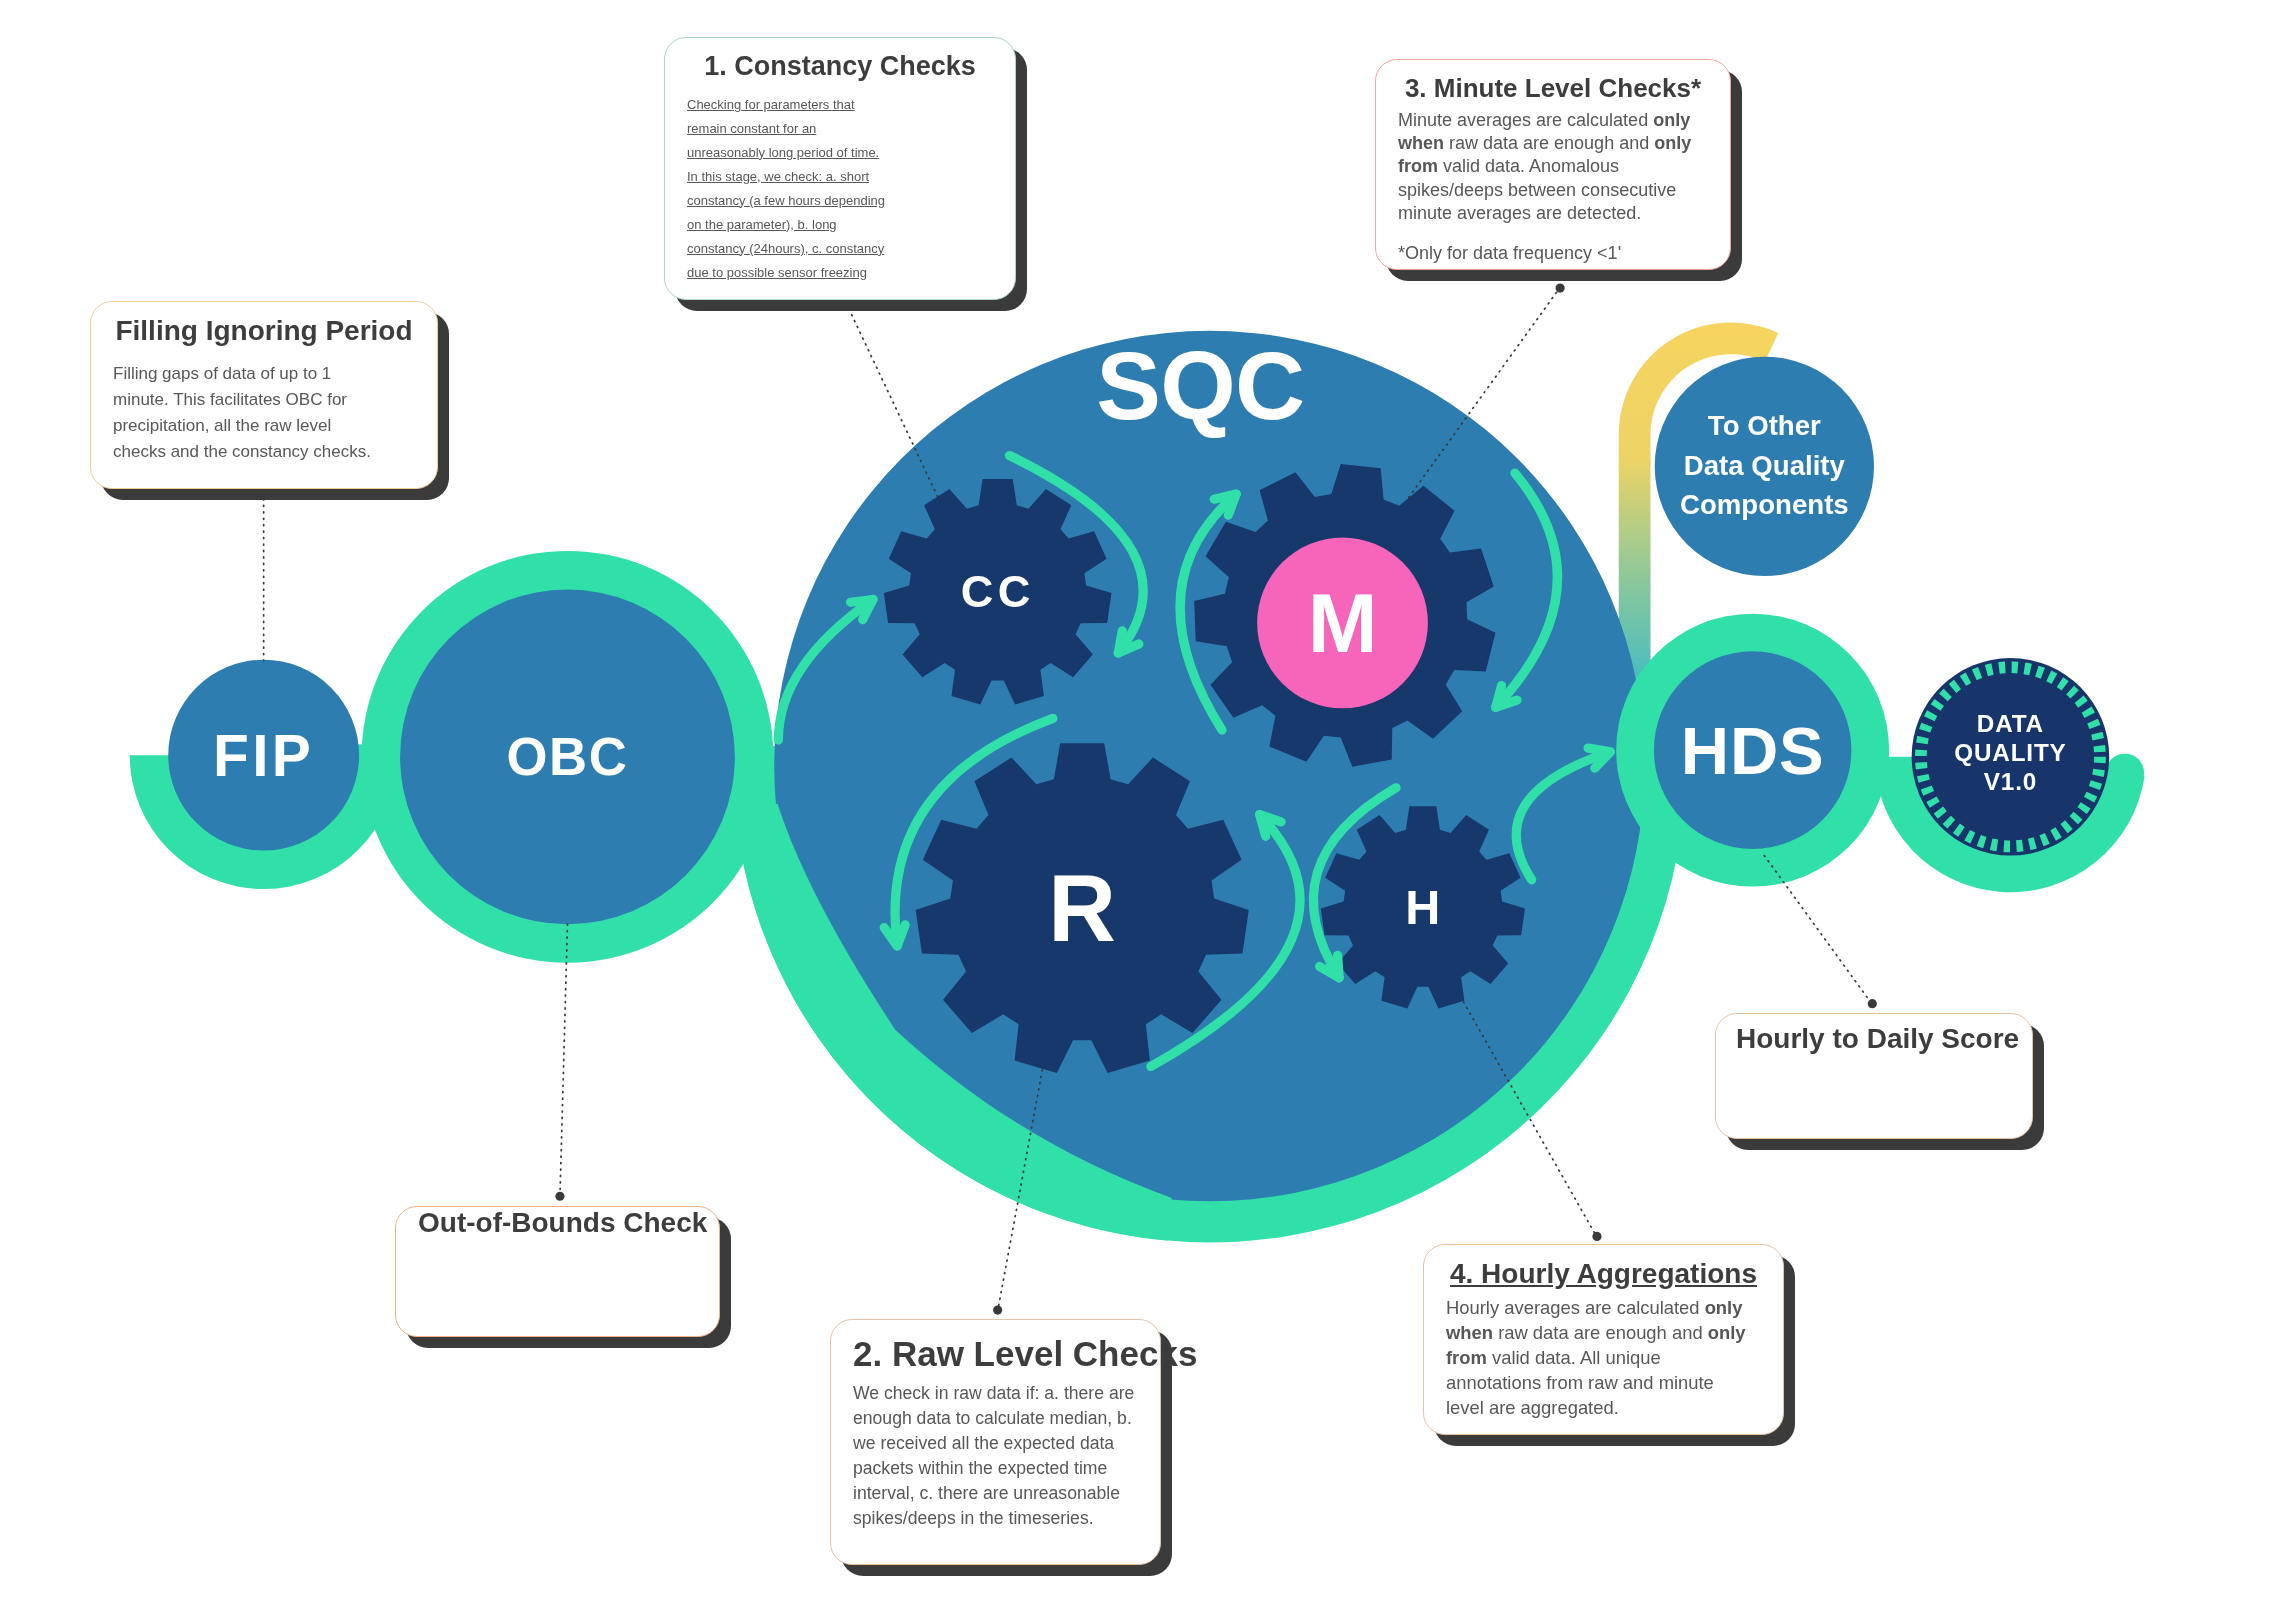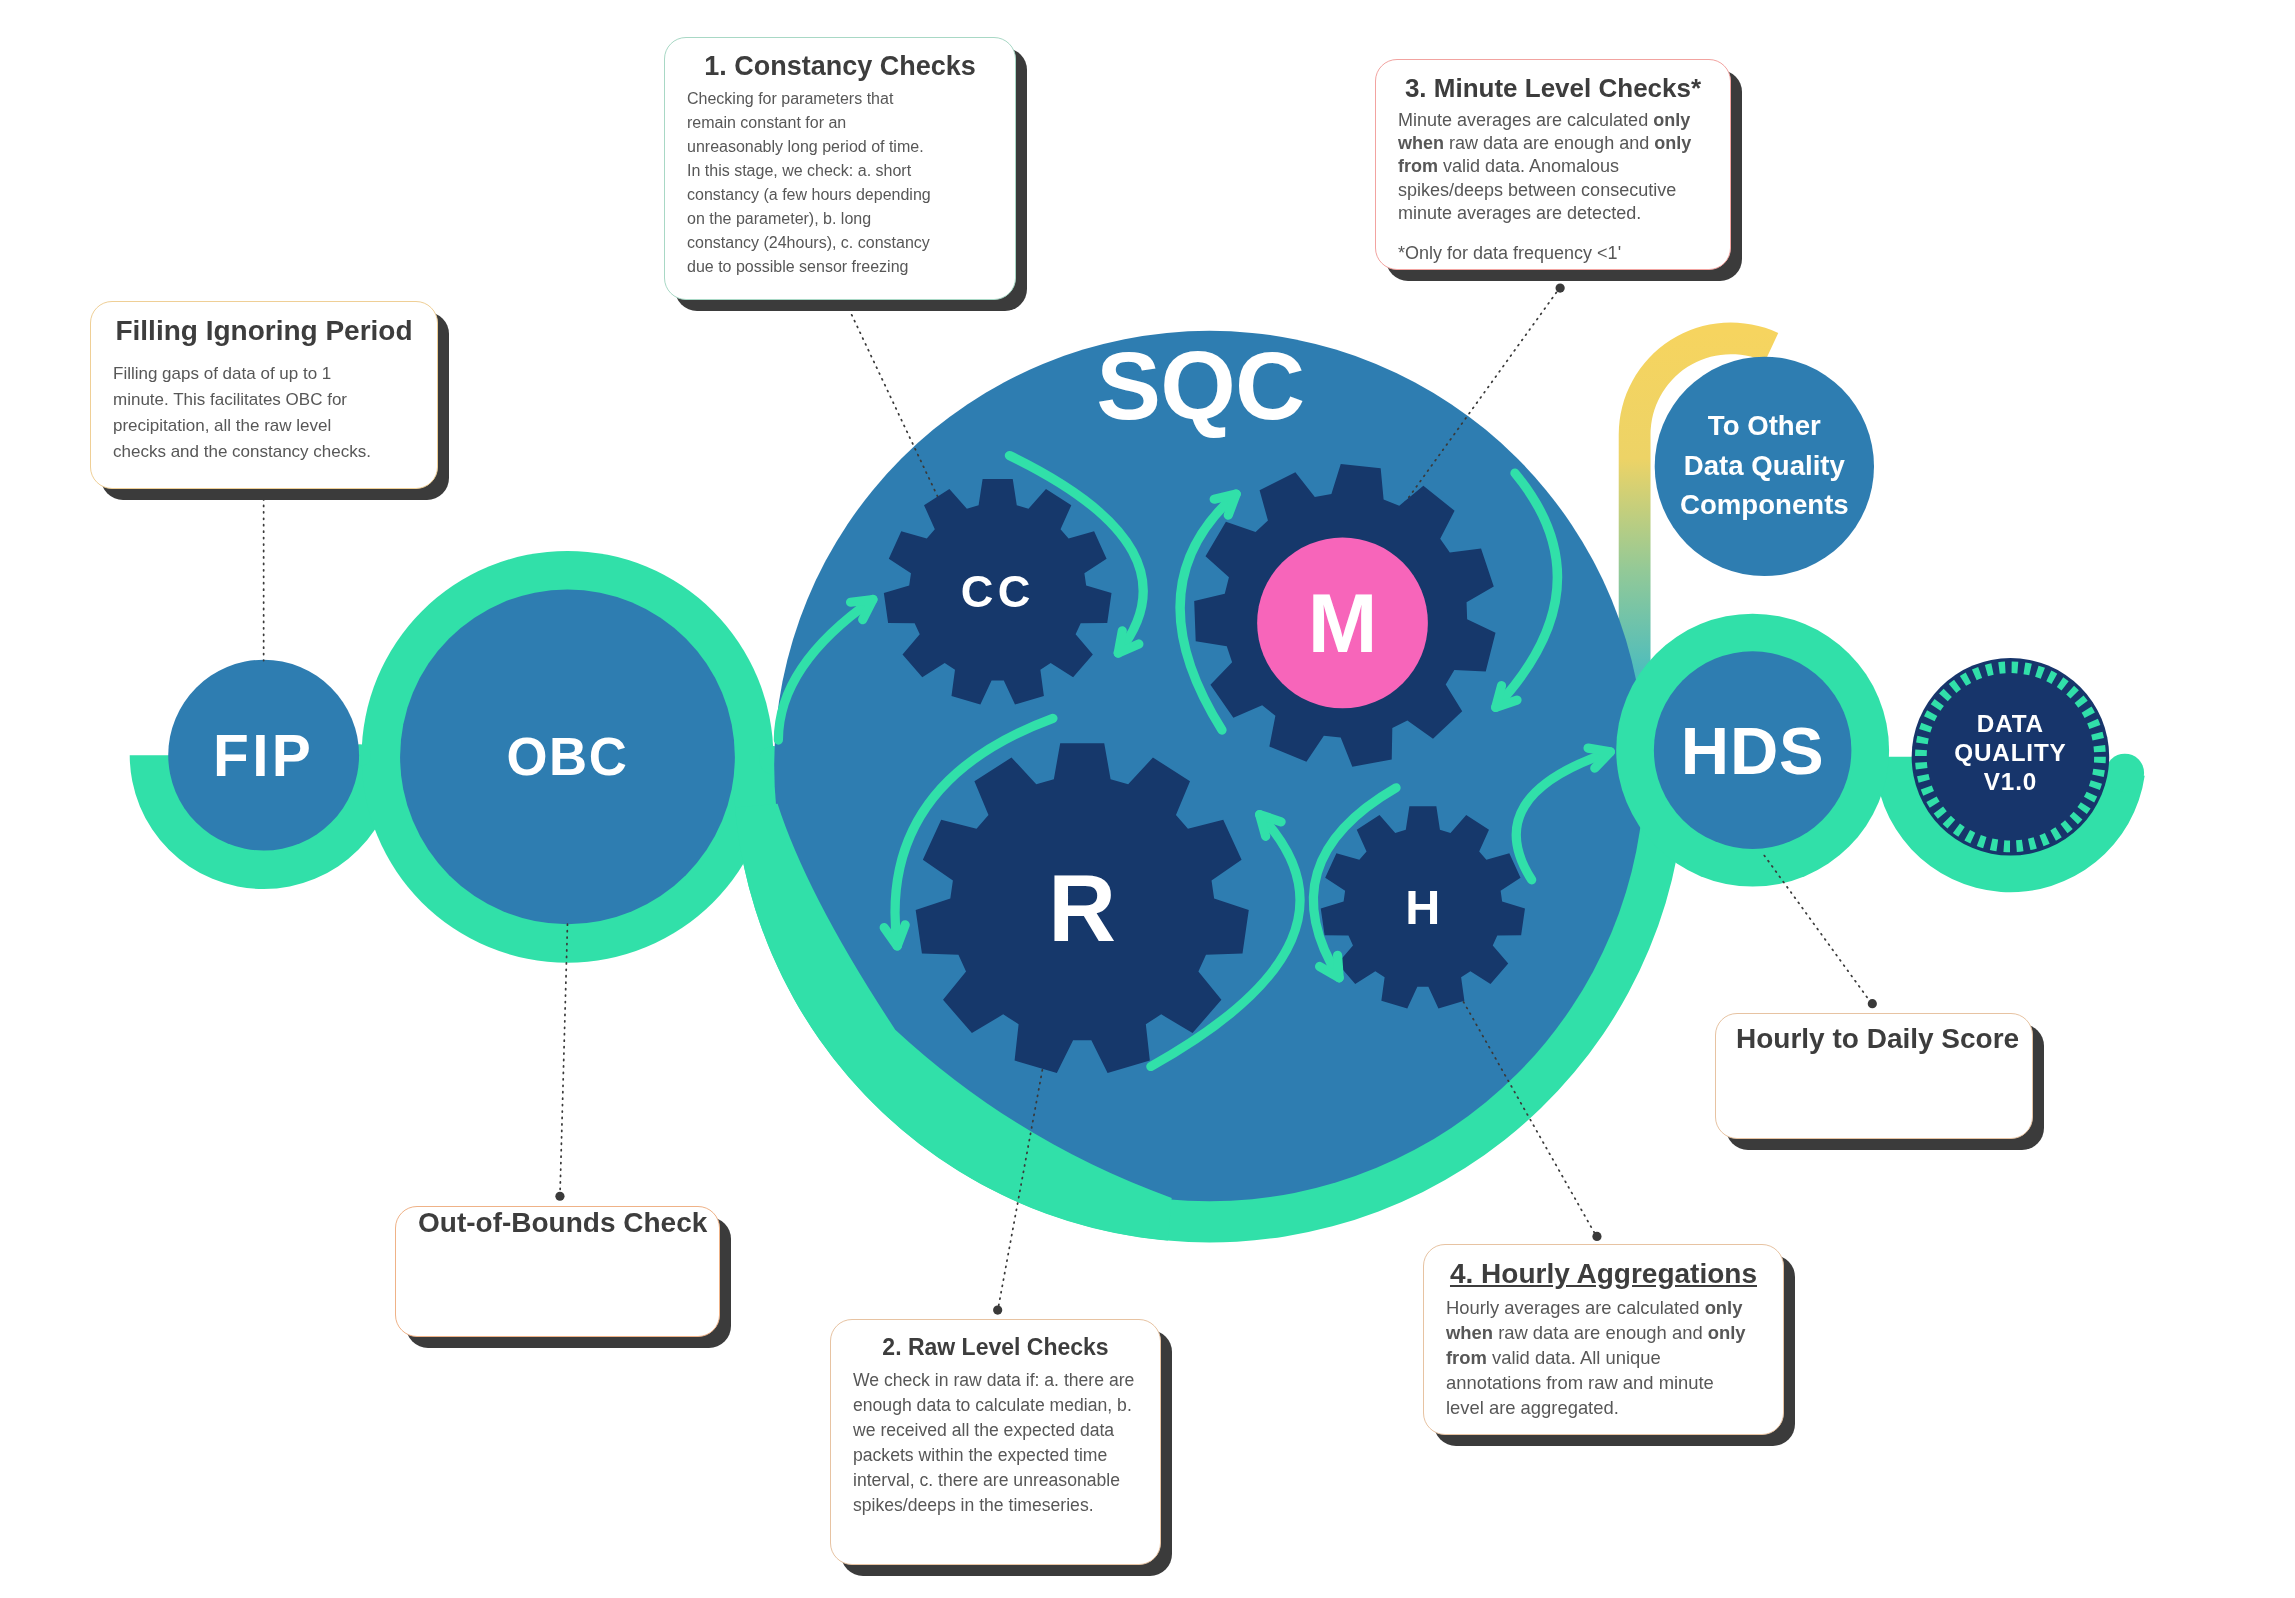--- a/index.html
+++ b/index.html
@@ -99,35 +99,35 @@
   <text x="2402" y="944" font-size="29" font-weight="bold" fill="#fff" text-anchor="middle" letter-spacing="1">V1.0</text>
 </svg>
 
 <div class="box" style="left:90px; top:257px; width:348px; height:188px; border:1.7px solid #EFCF96; padding:13.4px 22px;margin-top:44px;">
   <h3 style="font-size:28px;">Filling Ignoring Period</h3>
   <p style="margin-top:13.4px; font-size:17px; line-height:26px;">Filling gaps of data of up to 1<br>minute. This facilitates OBC for<br>precipitation, all the raw level<br>checks and the constancy checks.</p>
 </div>
 
 <div class="box" style="left:664px; top:37px; width:352px; height:263px; border:1.7px solid #A8D8C5; padding:12.6px 22px;">
   <h3 style="font-size:27px;">1. Constancy Checks</h3>
-  <p style="margin-top:5px; font-size:16px; line-height:24px;">Checking for parameters that<br>remain constant for an<br>unreasonably long period of time.<br>In this stage, we check: a. short<br>constancy (a few hours depending<br>on the parameter), b. long<br>constancy (24hours), c. constancy<br>due to possible sensor freezing</p>
+  <p style="margin-top:11px; font-size:13px; line-height:24px;text-decoration:underline;">Checking for parameters that<br>remain constant for an<br>unreasonably long period of time.<br>In this stage, we check: a. short<br>constancy (a few hours depending<br>on the parameter), b. long<br>constancy (24hours), c. constancy<br>due to possible sensor freezing</p>
 </div>
 
 <div class="box" style="left:1375px; top:59px; width:356px; height:211px; border:1.7px solid #F2A3A0; padding:12.6px 22px;">
   <h3 style="font-size:26px;">3. Minute Level Checks*</h3>
   <p style="margin-top:5px; font-size:18px; line-height:23.4px;">Minute averages are calculated <b>only</b><br><b>when</b> raw data are enough and <b>only</b><br><b>from</b> valid data. Anomalous<br>spikes/deeps between consecutive<br>minute averages are detected.</p>
   <p style="margin-top:16.7px; font-size:18px; line-height:23.4px;">*Only for data frequency &lt;1'</p>
 </div>
 
 <div class="box" style="left:395px; top:1206px; width:325px; height:131px; border:1.7px solid #EFB287; padding:0 22px;">
   <h3 style="font-size:28px;">Out-of-Bounds Check</h3>
 </div>
 
 <div class="box" style="left:830px; top:1319px; width:331px; height:246px; border:1.7px solid #E7C3A2; padding:14.2px 22px;">
-  <h3 style="font-size:23px;text-align:center;">2. Raw Level Checks</h3>
+  <h3 style="font-size:35px;text-align:center;">2. Raw Level Checks</h3>
   <p style="margin-top:6.7px; font-size:17.6px; line-height:25px;">We check in raw data if: a. there are<br>enough data to calculate median, b.<br>we received all the expected data<br>packets within the expected time<br>interval, c. there are unreasonable<br>spikes/deeps in the timeseries.</p>
 </div>
 
 <div class="box" style="left:1423px; top:1244px; width:361px; height:191px; border:1.7px solid #E7C3A2; padding:12.6px 22px;">
   <h3 style="font-size:28px;text-decoration:underline;">4. Hourly Aggregations</h3>
   <p style="margin-top:5px; font-size:18.4px; line-height:25px;">Hourly averages are calculated <b>only</b><br><b>when</b> raw data are enough and <b>only</b><br><b>from</b> valid data. All unique<br>annotations from raw and minute<br>level are aggregated.</p>
 </div>
 
 <div class="box" style="left:1715px; top:1013px; width:318px; height:126px; border:1.7px solid #E7C3A2; padding:9.2px 20px;">
   <h3 style="font-size:28px;">Hourly to Daily Score</h3>

